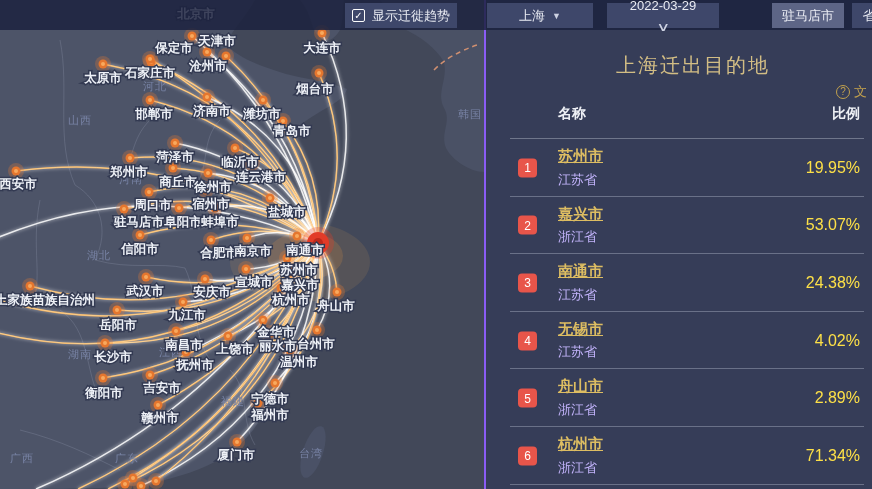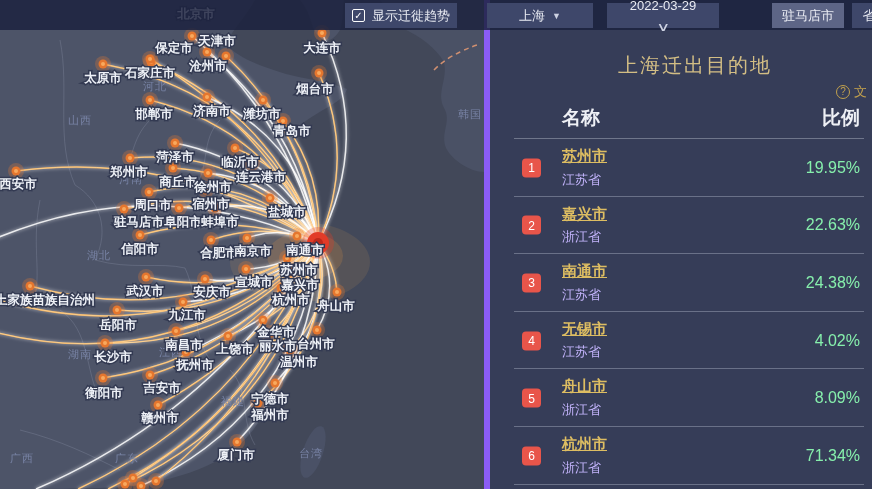--- a/index.html
+++ b/index.html
@@ -14,43 +14,43 @@
           background:rgba(28,33,62,.84);z-index:5;}
   .ctrl{position:absolute;top:3px;height:25px;background:#3e476a;color:#e9ebf3;
         font-size:13px;display:flex;align-items:center;justify-content:center;gap:7px;}
   .ctrl.sel{background:#5d6586;}
   .cb-box{width:13px;height:13px;border:1px solid #fdfdfd;border-radius:2px;background:#3e476a;
           color:#fff;font-size:10px;line-height:11px;text-align:center;}
   .caret{font-size:9px;color:#cdd2e2;}
   .chev{font-size:12px;color:#cdd2e2;transform:scaleX(1.6);display:inline-block;}
   
   .panel{position:absolute;left:484px;top:0;width:388px;height:489px;background:#363d58;
-         border-left:6px solid #8b5cf6;z-index:2;}
+         border-left:2px solid #8b5cf6;z-index:2;}
   .panel-title{position:absolute;top:52px;left:0;width:100%;text-align:center;
                color:#d2bd84;font-size:20px;letter-spacing:2px;transform:translateX(14px);}
   .help{position:absolute;top:83px;right:5px;color:#c2a14d;font-size:13px;
         display:flex;align-items:center;gap:4px;cursor:pointer;}
   .q-icon{width:14px;height:14px;border:1px solid #c2a14d;border-radius:50%;
           font-size:10px;line-height:12px;text-align:center;}
   .cols{position:absolute;top:105px;left:72px;right:12px;display:flex;
-        justify-content:space-between;color:#eef0f5;font-size:19px;font-weight:bold;}
+        justify-content:space-between;color:#eef0f5;font-size:14px;font-weight:bold;}
   .header-sep{position:absolute;top:138px;left:24px;right:8px;height:1px;
               background:rgba(158,165,183,.55);}
   #rows{position:absolute;top:139px;left:0;right:0;bottom:0;}
   .row{position:relative;height:57.6px;}
   .row::after{content:"";position:absolute;left:24px;right:8px;bottom:0;height:1px;
               background:rgba(158,165,183,.5);}
   .badge{position:absolute;left:32px;top:50%;transform:translateY(-50%);
          width:19px;height:19px;background:#e8554a;border-radius:4px;color:#fff;
          font-size:12px;display:flex;align-items:center;justify-content:center;}
   .city{position:absolute;left:72px;top:8px;color:#ddbd62;font-size:15px;font-weight:bold;
         text-decoration:underline;cursor:pointer;}
   .prov{position:absolute;left:72px;bottom:8px;color:#c4b5fd;font-size:13px;}
   .ratio{position:absolute;right:12px;top:50%;transform:translateY(-50%);
-         color:#86efac;font-size:16px;}
+         color:#fde047;font-size:16px;}
   
   .city-lbl{paint-order:stroke;stroke:#333a52;stroke-width:3px;fill:#eef1f7;
             font-weight:bold;font-size:12.5px;font-family:"Liberation Sans",sans-serif;}
   .geo-lbl{fill:#7883a5;font-size:11px;font-family:"Liberation Sans",sans-serif;letter-spacing:1px;}
 </style>
 </head>
 <body>
 
 <div class="app">
 
@@ -523,39 +523,39 @@
         <div class="row">
           <span class="badge">1</span>
           <a class="city">苏州市</a>
           <div class="prov">江苏省</div>
           <div class="ratio">19.95%</div>
         </div>
         <div class="row">
           <span class="badge">2</span>
           <a class="city">嘉兴市</a>
           <div class="prov">浙江省</div>
-          <div class="ratio">22.63%</div>
+          <div class="ratio">53.07%</div>
         </div>
         <div class="row">
           <span class="badge">3</span>
           <a class="city">南通市</a>
           <div class="prov">江苏省</div>
           <div class="ratio">24.38%</div>
         </div>
         <div class="row">
           <span class="badge">4</span>
           <a class="city">无锡市</a>
           <div class="prov">江苏省</div>
           <div class="ratio">4.02%</div>
         </div>
         <div class="row">
           <span class="badge">5</span>
           <a class="city">舟山市</a>
           <div class="prov">浙江省</div>
-          <div class="ratio">8.09%</div>
+          <div class="ratio">2.89%</div>
         </div>
         <div class="row">
           <span class="badge">6</span>
           <a class="city">杭州市</a>
           <div class="prov">浙江省</div>
           <div class="ratio">71.34%</div>
         </div>
       </div>
   </div>
 

